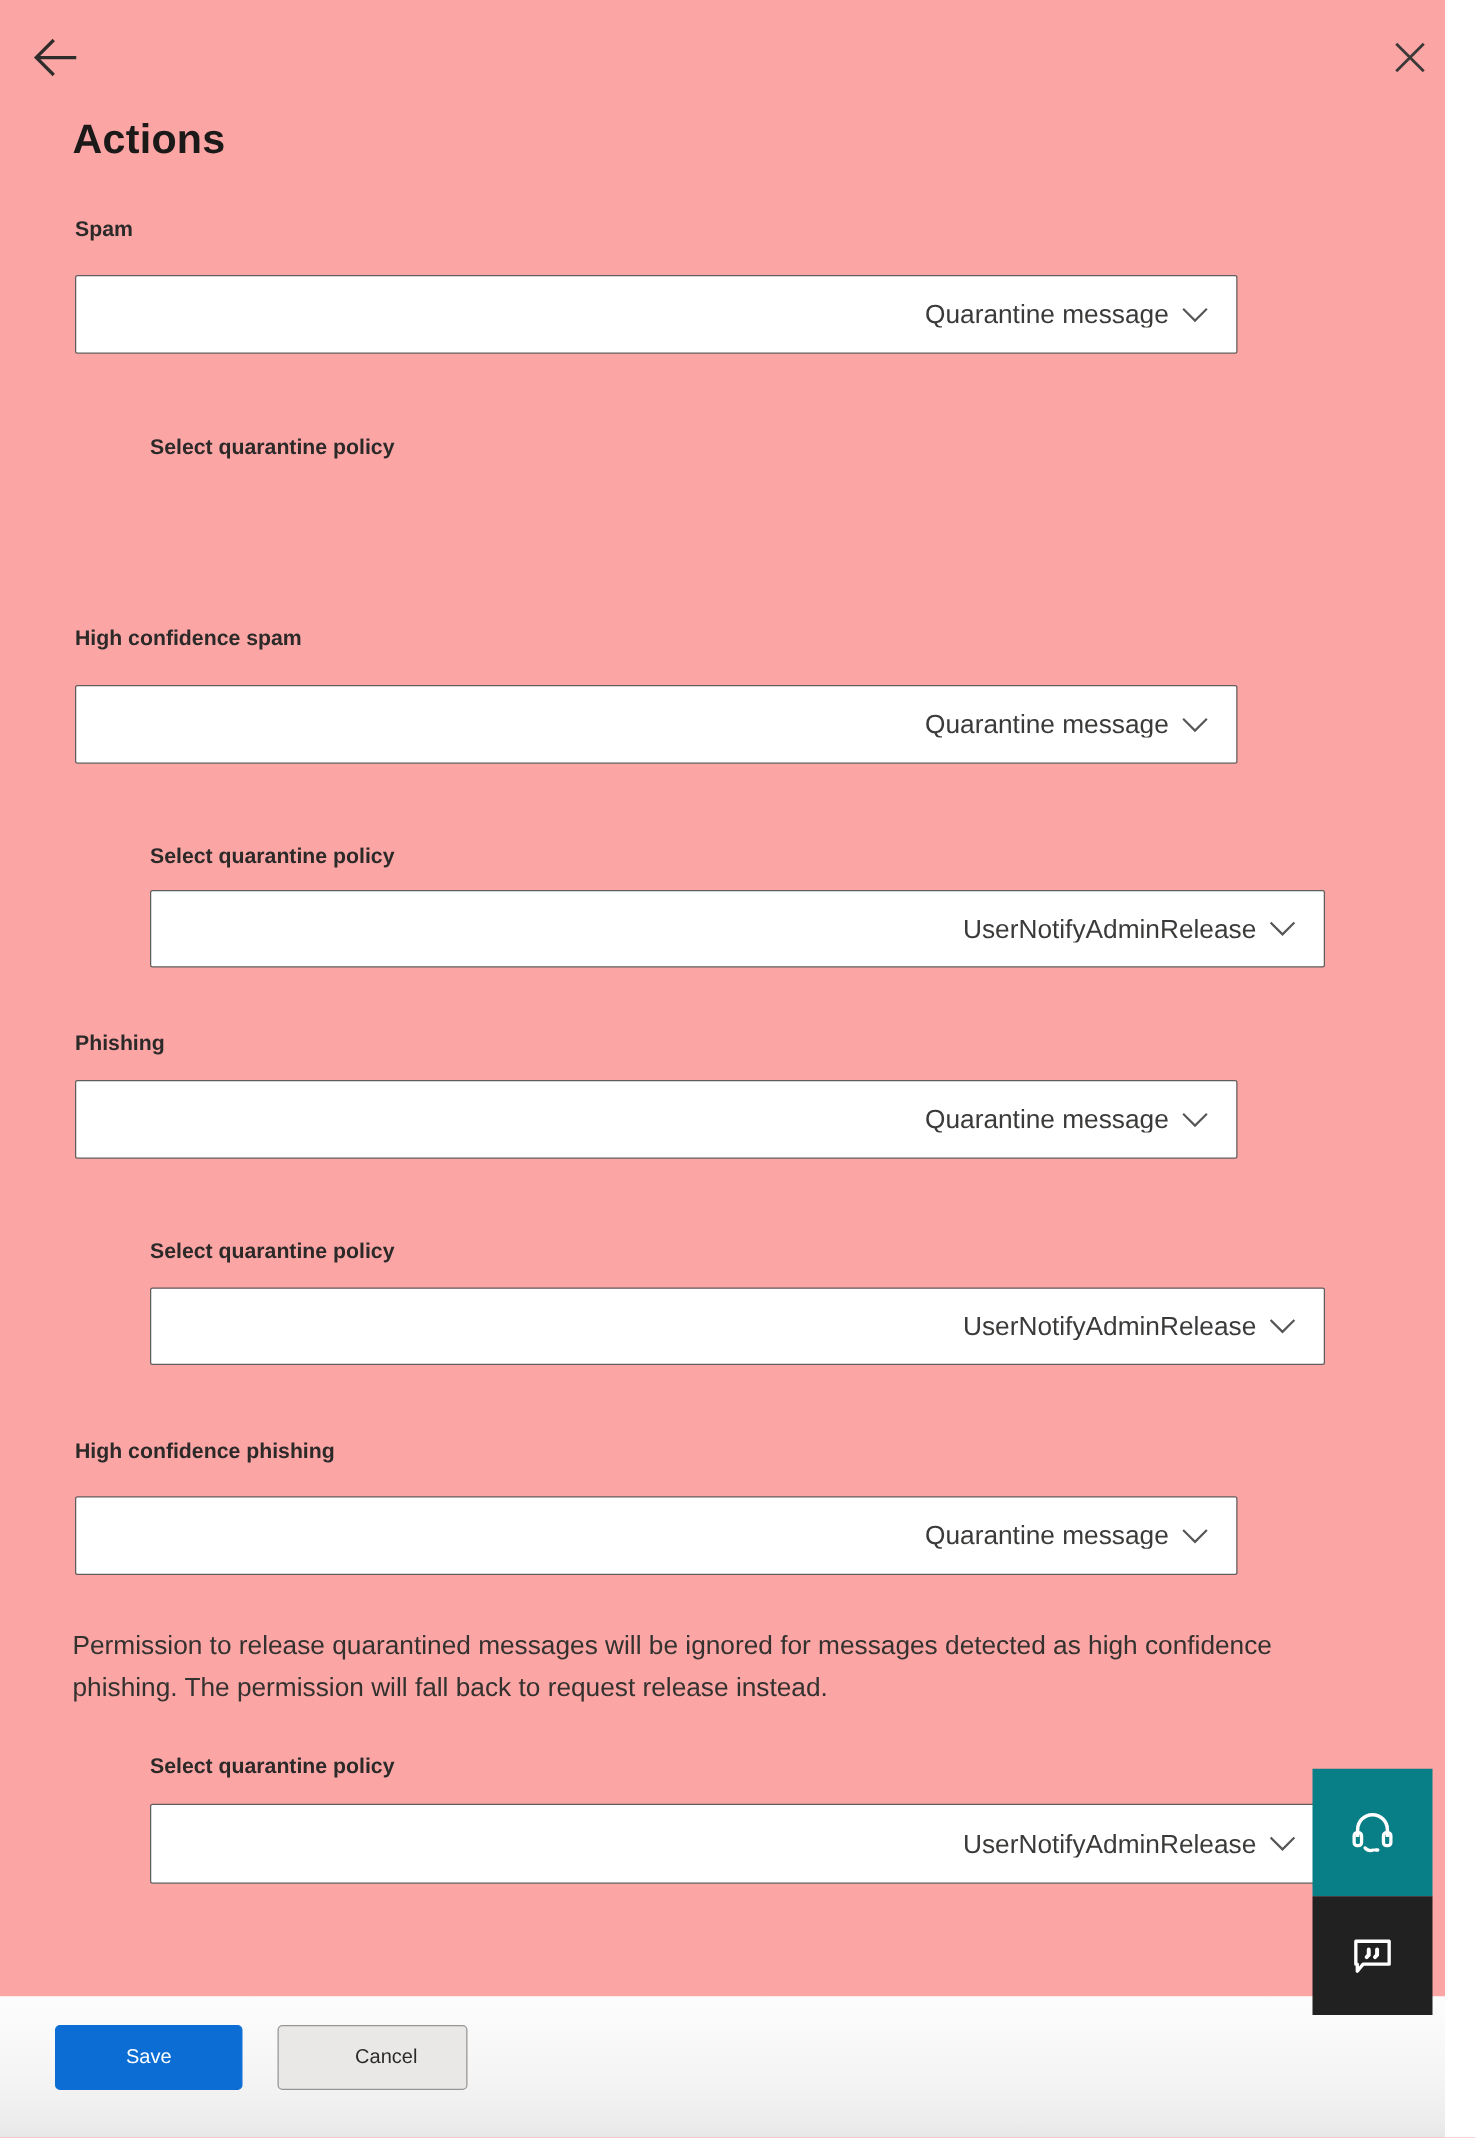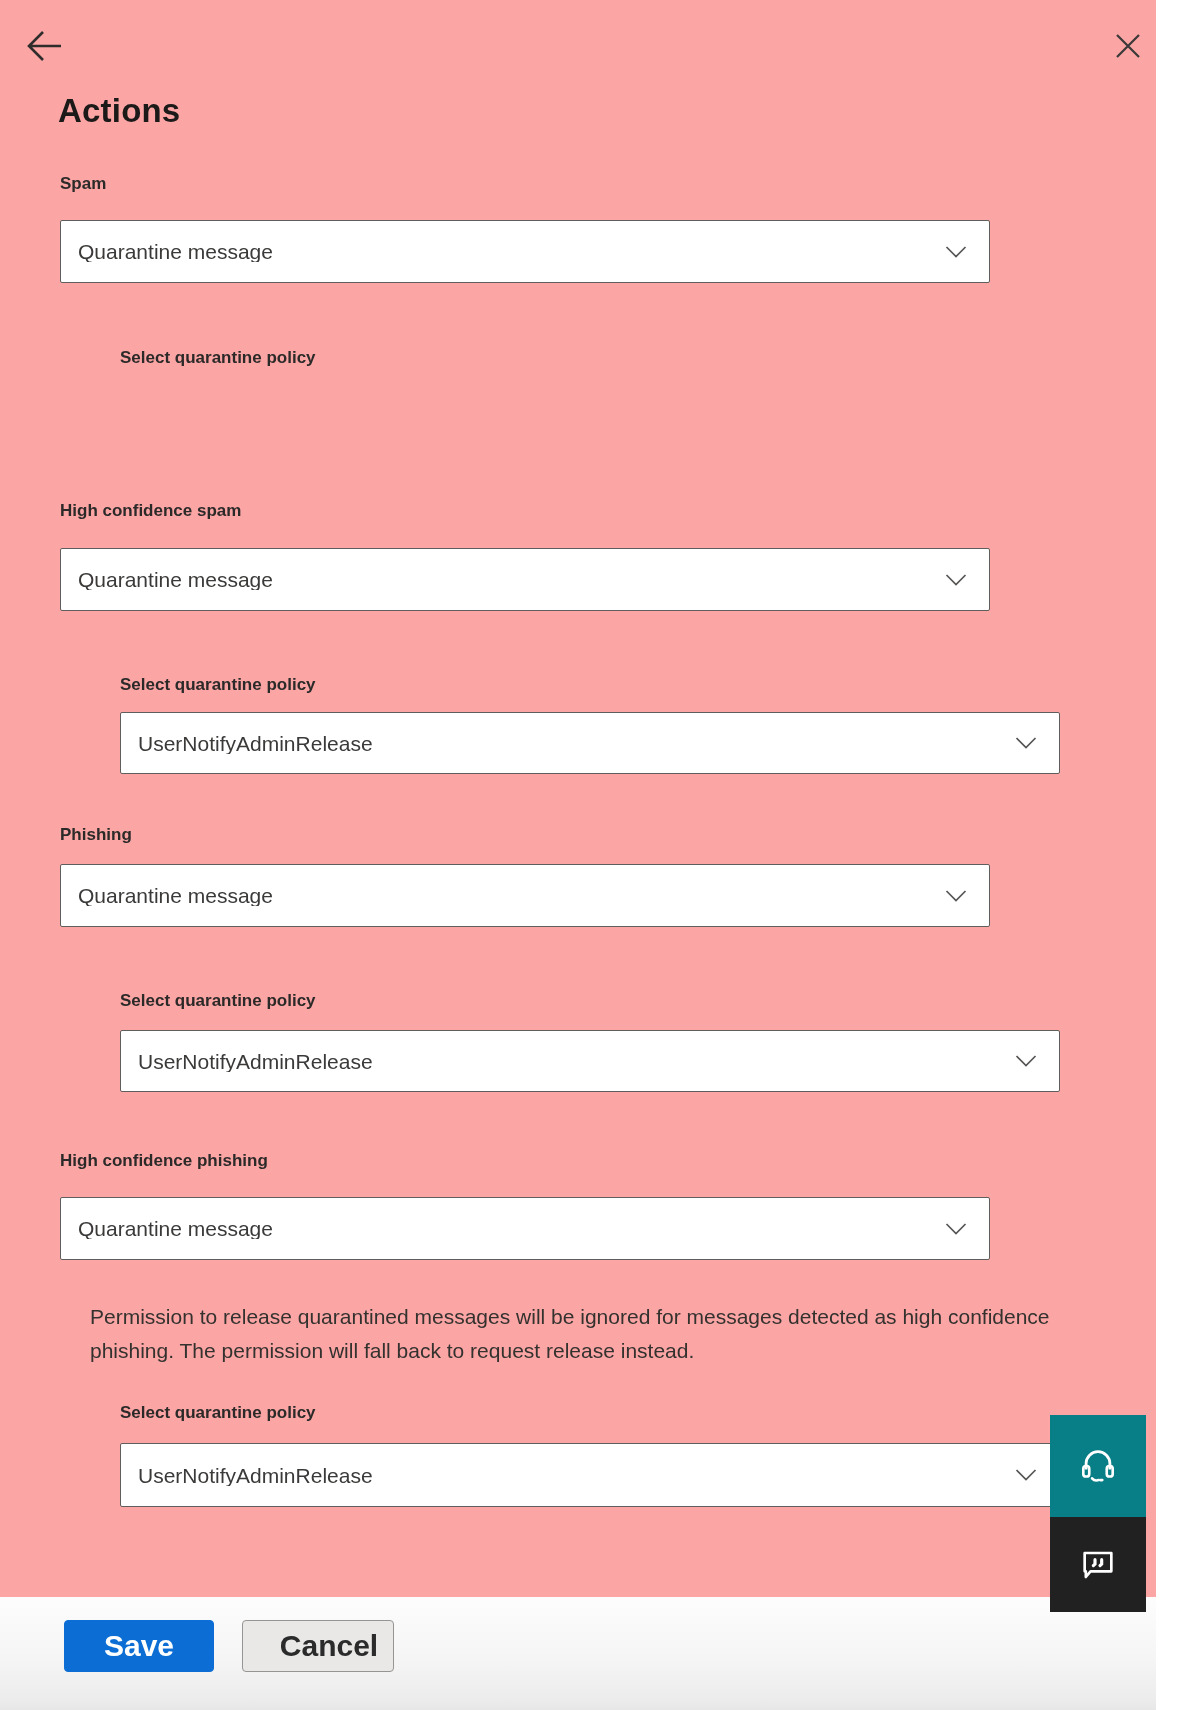--- a/index.html
+++ b/index.html
@@ -31,20 +31,21 @@
 
   
   .dropdown{
     box-sizing:border-box;
     background:#ffffff;
     border:1px solid #605e5c;
     border-radius:2px;
     display:flex;align-items:center;
     padding:0 54px 0 17px;
     cursor:pointer;
+    justify-content:flex-end;
   }
   .dropdown .val{
     font-size:21px;color:#3b3a39;line-height:1;white-space:nowrap;overflow:hidden;
   }
   .dropdown .chev{
     position:absolute;right:22px;top:50%;transform:translateY(-50%);line-height:0;
   }
 
   .note-text{
     font-size:21px;color:#33322f;line-height:34px;
@@ -54,22 +55,22 @@
     overflow:hidden;
   }
 
   
   .footer{
     background:linear-gradient(to bottom,#fdfdfd 0%,#f5f5f5 55%,#ededed 88%,#e7e7e7 100%);
   }
   .btn{
     box-sizing:border-box;
     font-family:"Liberation Sans","DejaVu Sans",sans-serif;
-    font-size:30px;font-weight:700;
-    border-radius:4px;cursor:pointer;margin-left:20px;
+    font-size:16px;font-weight:400;
+    border-radius:4px;cursor:pointer;
   }
   .btn-primary{
     background:#0c6ed4;color:#ffffff;border:1px solid #0c6ed4;
   }
   .btn-default{
     background:#e9e8e7;color:#2b2b2b;border:1px solid #979593;
   }
 
   
   .side-widget{
@@ -165,21 +166,21 @@
   <div class="abs sec-label" style="left:60px;top:1147px;">High confidence phishing</div>
   <div class="abs dropdown" style="left:60px;top:1197px;width:930px;height:63px;">
     <span class="val">Quarantine message</span>
     <span class="chev">
       <svg width="22" height="13" viewBox="0 0 22 13">
           <path d="M1.5 1.5 L11 11 L20.5 1.5" fill="none" stroke="#575655" stroke-width="1.7"></path>
         </svg>
     </span>
   </div>
 
-  <div class="abs note-text" style="left:58px;top:1300px;width:1025px;margin-left:32px;">Permission to release quarantined messages will be ignored for messages detected as high confidence phishing. The permission will fall back to request release instead.</div>
+  <div class="abs note-text" style="left:58px;top:1300px;width:1025px;">Permission to release quarantined messages will be ignored for messages detected as high confidence phishing. The permission will fall back to request release instead.</div>
 
   <div class="abs sec-label" style="left:120px;top:1399px;">Select quarantine policy</div>
   <div class="abs dropdown" style="left:120px;top:1443px;width:940px;height:64px;">
     <span class="val">UserNotifyAdminRelease</span>
     <span class="chev">
       <svg width="22" height="13" viewBox="0 0 22 13">
           <path d="M1.5 1.5 L11 11 L20.5 1.5" fill="none" stroke="#575655" stroke-width="1.7"></path>
         </svg>
     </span>
   </div>

